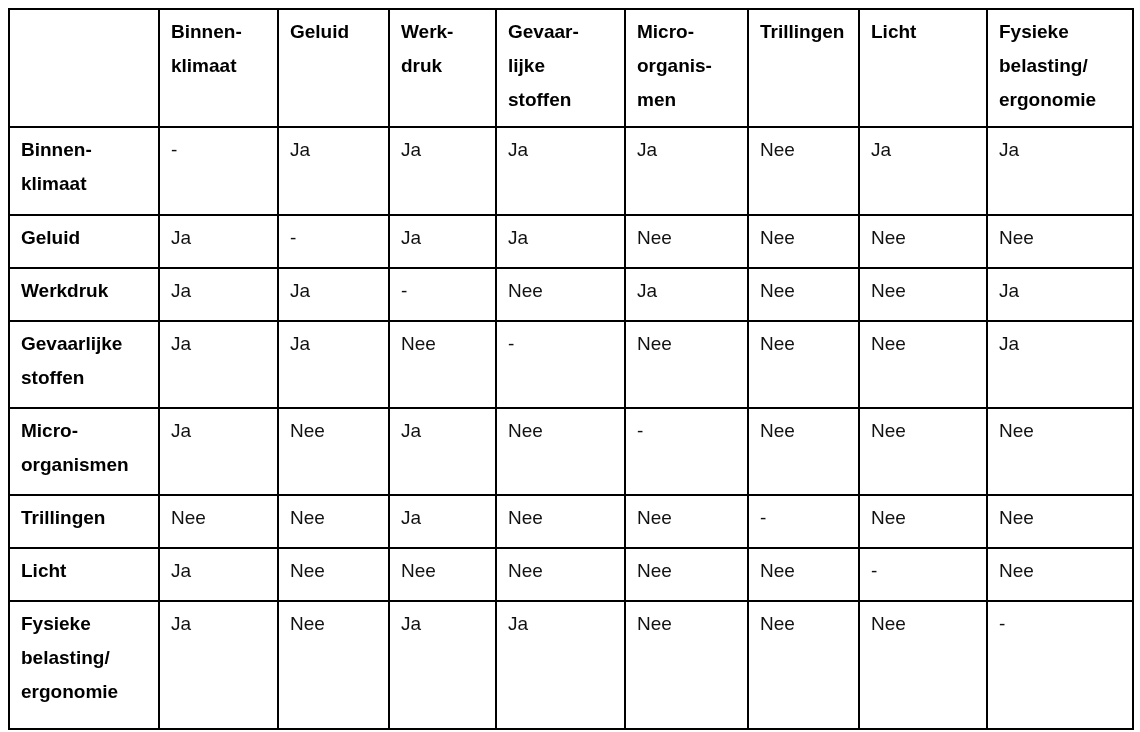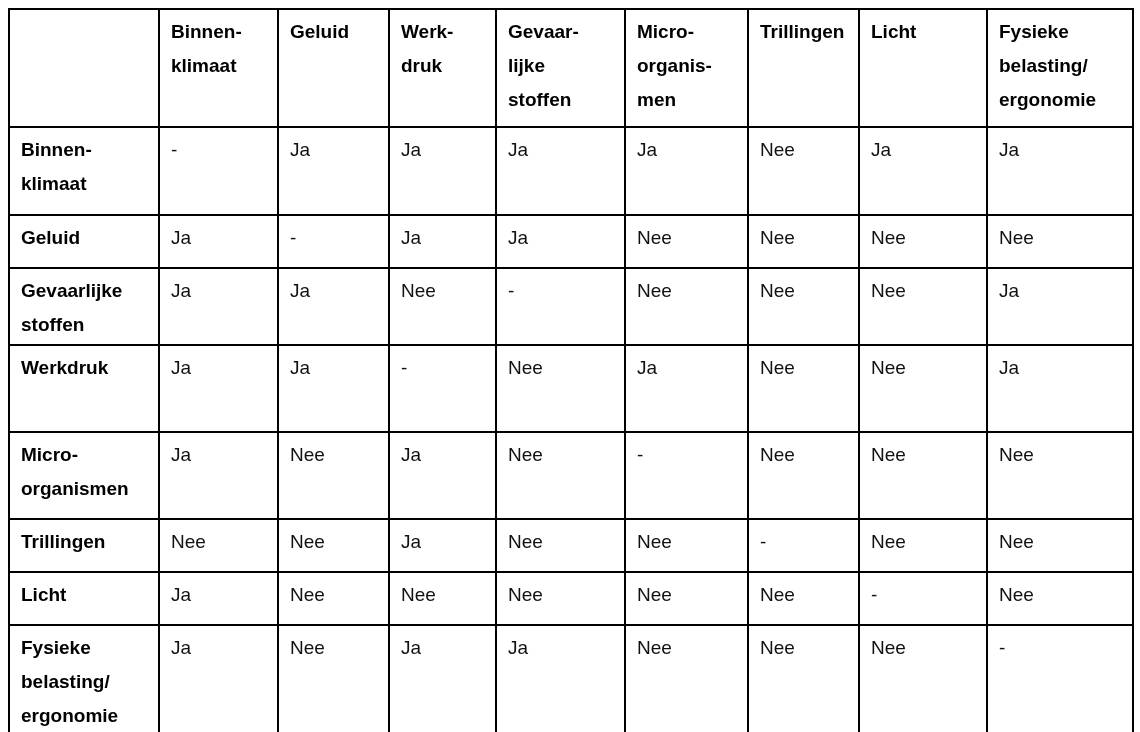--- a/index.html
+++ b/index.html
@@ -113,38 +113,38 @@
           <td>Ja</td>
           <td>-</td>
           <td>Ja</td>
           <td>Ja</td>
           <td>Nee</td>
           <td>Nee</td>
           <td>Nee</td>
           <td>Nee</td>
         </tr>
         <tr>
+          <th>Werkdruk</th>
+          <td>Ja</td>
+          <td>Ja</td>
+          <td>-</td>
+          <td>Nee</td>
+          <td>Ja</td>
+          <td>Nee</td>
+          <td>Nee</td>
+          <td>Ja</td>
+        </tr>
+        <tr>
           <th>Gevaarlijke
 stoffen</th>
           <td>Ja</td>
           <td>Ja</td>
           <td>Nee</td>
           <td>-</td>
           <td>Nee</td>
-          <td>Nee</td>
-          <td>Nee</td>
-          <td>Ja</td>
-        </tr>
-        <tr>
-          <th>Werkdruk</th>
-          <td>Ja</td>
-          <td>Ja</td>
-          <td>-</td>
-          <td>Nee</td>
-          <td>Ja</td>
           <td>Nee</td>
           <td>Nee</td>
           <td>Ja</td>
         </tr>
         <tr>
           <th>Micro-
 organismen</th>
           <td>Ja</td>
           <td>Nee</td>
           <td>Ja</td>

